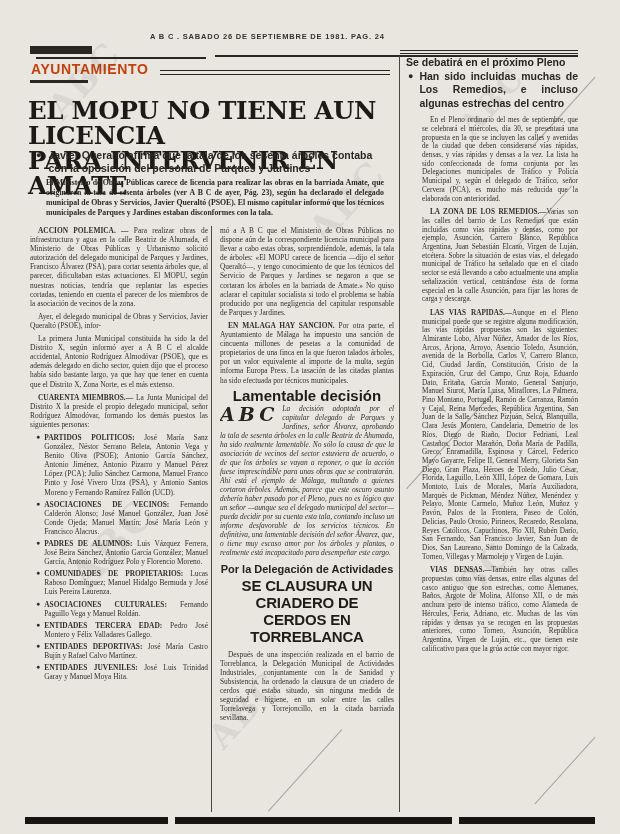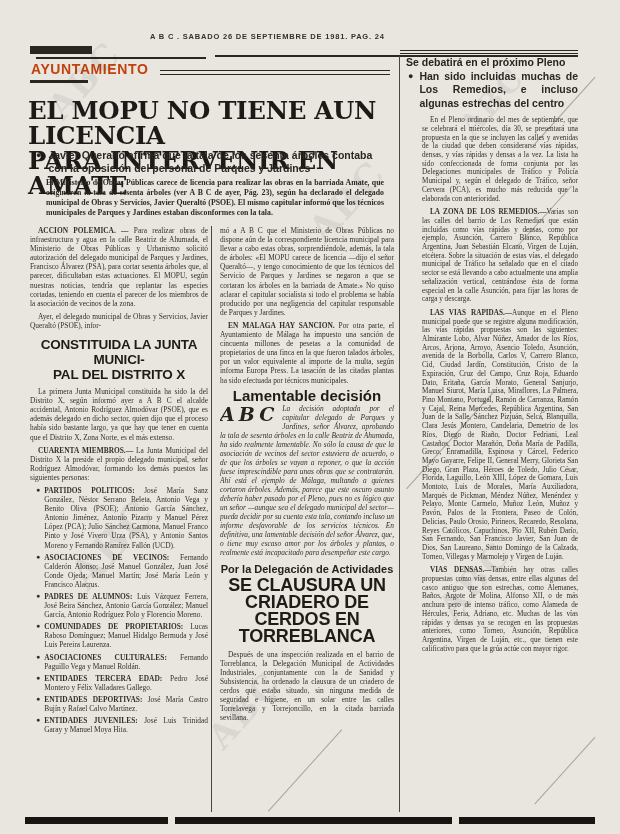--- a/index.html
+++ b/index.html
@@ -24,21 +24,21 @@
   .junta-head{font-family:"Liberation Sans",sans-serif;font-weight:bold;font-size:13.5px;line-height:15px;text-align:center;color:#1f1c18;white-space:pre-line;margin:7px 0 5px 0;letter-spacing:-0.2px;}
   .list-item{display:flex;margin:0 0 3px 0;}
   .list-item .dot{margin:0 4px 0 6px;font-size:7px;}
   .list-item .li-text{flex:1;text-align:justify;}
   .box{margin-top:6px;}
   .box-title{font-family:"Liberation Sans",sans-serif;font-weight:bold;font-size:15px;text-align:center;color:#1f1c18;margin:2px 0 4px 0;}
   .box-body{font-style:italic;font-size:7.4px;line-height:9px;text-align:justify;}
   .abc-logo{float:left;font-family:"DejaVu Serif",serif;font-weight:bold;font-size:19px;letter-spacing:4px;line-height:19px;margin:1px 4px 0 0;color:#26231f;}
   .criadero{margin-top:8px;}
   .criadero-kicker{text-align:center;font-size:11px;display:block;}
-  .criadero-head{font-family:"Liberation Sans",sans-serif;font-weight:bold;font-size:18px;line-height:17px;text-align:center;color:#1f1c18;white-space:pre-line;margin:3px 0 5px 0;letter-spacing:-0.2px;}
+  .criadero-head{font-family:"Liberation Sans",sans-serif;font-weight:bold;font-size:15px;line-height:17px;text-align:center;color:#1f1c18;white-space:pre-line;margin:3px 0 5px 0;letter-spacing:-0.2px;}
   .rcol{position:absolute;left:406px;top:58px;width:172px;height:756px;overflow:hidden;font-size:7.2px;line-height:8.7px;text-align:justify;color:#33302b;}
   .rcol p{margin:0 0 5px 16px;text-indent:8px;}
   .r-kicker{display:block;text-align:left;font-size:10.5px;margin-bottom:3px;}
   .r-headline{font-family:"Liberation Sans",sans-serif;font-weight:bold;font-size:15.5px;line-height:18px;text-align:center;color:#1c1916;white-space:pre-line;letter-spacing:-0.3px;margin:0 0 4px 0;}
   .r-bullet{display:flex;font-family:"Liberation Sans",sans-serif;font-weight:bold;font-size:10.5px;line-height:13.5px;color:#2b2824;margin:2px 0 6px 0;}
   .r-bullet .dot{margin:0 6px 0 2px;font-size:9px;}
   .vdiv{position:absolute;width:1px;background:#4a453f;}
   .botbar{position:absolute;top:817px;height:7px;background:#171411;}
 </style>
 </head>
@@ -72,22 +72,20 @@
 PARA INTERVENIR EN AMATE</div>
   <div class="main-bullet">
     <span class="dot">●</span>
     <span>Javier Queraltó afirma que la tala de los sesenta árboles contaba con la oposición del personal de Parques y Jardines</span>
   </div>
   <div class="lead">El Ministerio de Obras Públicas carece de licencia para realizar las obras en la barriada Amate, que originaron la tala de sesenta árboles (ver A B C de ayer, Pág. 23), según ha declarado el delegado municipal de Obras y Servicios, Javier Queraltó (PSOE). El mismo capitular informó que los técnicos municipales de Parques y Jardines estaban disconformes con la tala.</div>
 
   <div class="col col1">
     <p><span class="runin">ACCION POLEMICA. —</span><span> Para realizar obras de infraestructura y agua en la calle Beatriz de Ahumada, el Ministerio de Obras Públicas y Urbanismo solicitó autorización del delegado municipal de Parques y Jardines, Francisco Álvarez (PSA), para cortar sesenta árboles que, al parecer, dificultaban estas actuaciones. El MOPU, según nuestras noticias, tendría que replantar las especies cortadas, teniendo en cuenta el parecer de los miembros de la asociación de vecinos de la zona.</span></p>
     <p>Ayer, el delegado municipal de Obras y Servicios, Javier Queraltó (PSOE), infor-</p>
-    <div class="junta-head">CONSTITUIDA LA JUNTA MUNICI-
-PAL DEL DISTRITO X</div>
     <p>La primera Junta Municipal constituida ha sido la del Distrito X, según informó ayer a A B C el alcalde accidental, Antonio Rodríguez Almodóvar (PSOE), que es además delegado en dicho sector, quien dijo que el proceso había sido bastante largo, ya que hay que tener en cuenta que el Distrito X, Zona Norte, es el más extenso.</p>
     <p><span class="runin">CUARENTA MIEMBROS.—</span><span> La Junta Municipal del Distrito X la preside el propio delegado municipal, señor Rodríguez Almodóvar, formando los demás puestos las siguientes personas:</span></p>
     <div class="list-item">
         <span class="dot">●</span>
         <span class="li-text"><span class="runin">PARTIDOS POLITICOS:</span><span> José María Sanz González, Néstor Serrano Beleta, Antonio Vega y Benito Oliva (PSOE); Antonio García Sánchez, Antonio Jiménez, Antonio Pizarro y Manuel Pérez López (PCA); Julio Sánchez Carmona, Manuel Franco Pinto y José Vivero Urza (PSA), y Antonio Santos Moreno y Fernando Ramírez Fallón (UCD).</span></span>
       </div>
     <div class="list-item">
         <span class="dot">●</span>
         <span class="li-text"><span class="runin">ASOCIACIONES DE VECINOS:</span><span> Fernando Calderón Alonso; José Manuel González, Juan José Conde Ojeda; Manuel Martín; José María León y Francisco Alacrus.</span></span>
       </div>

